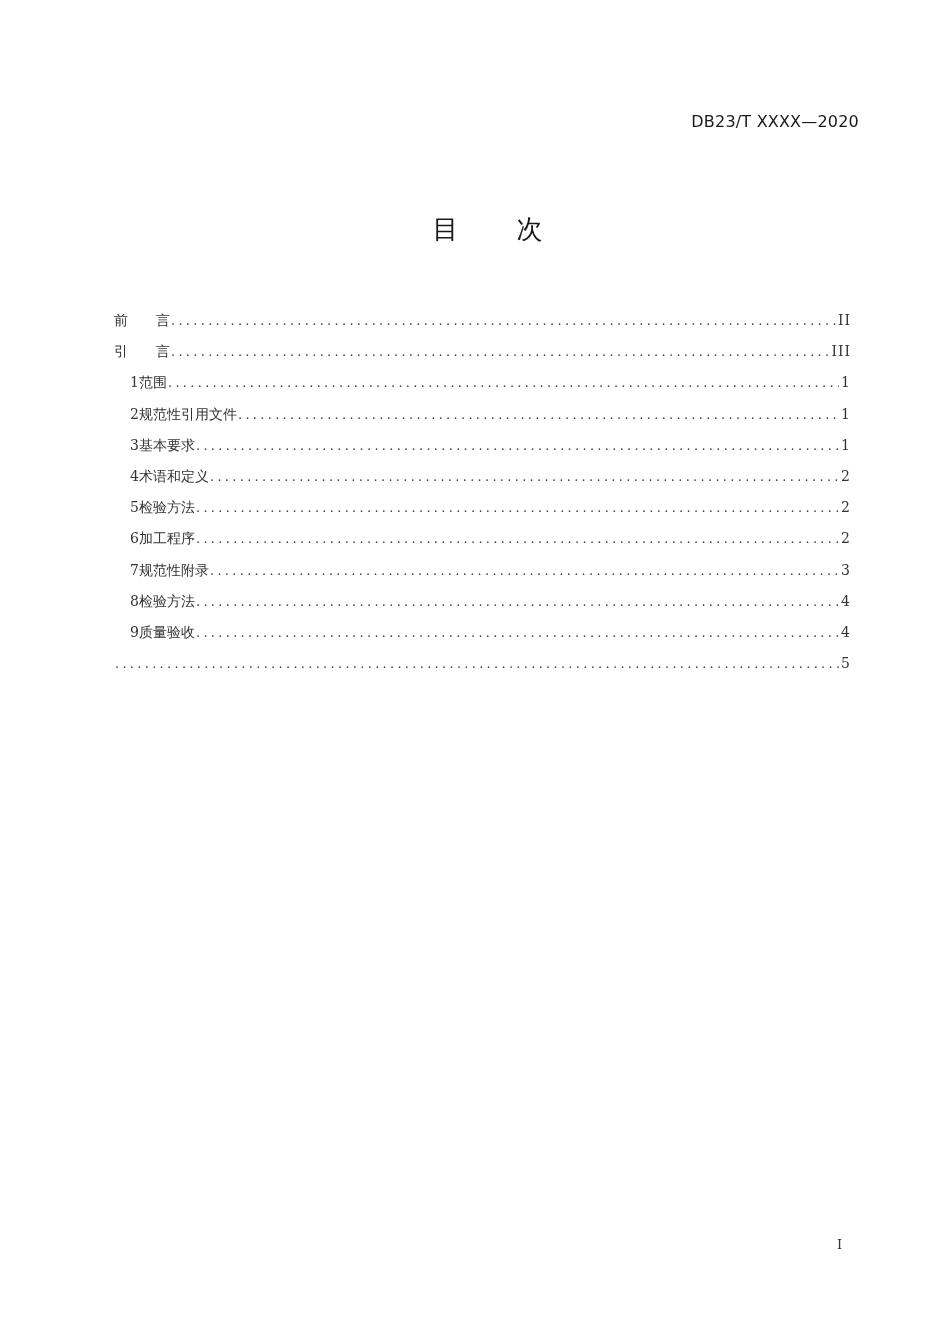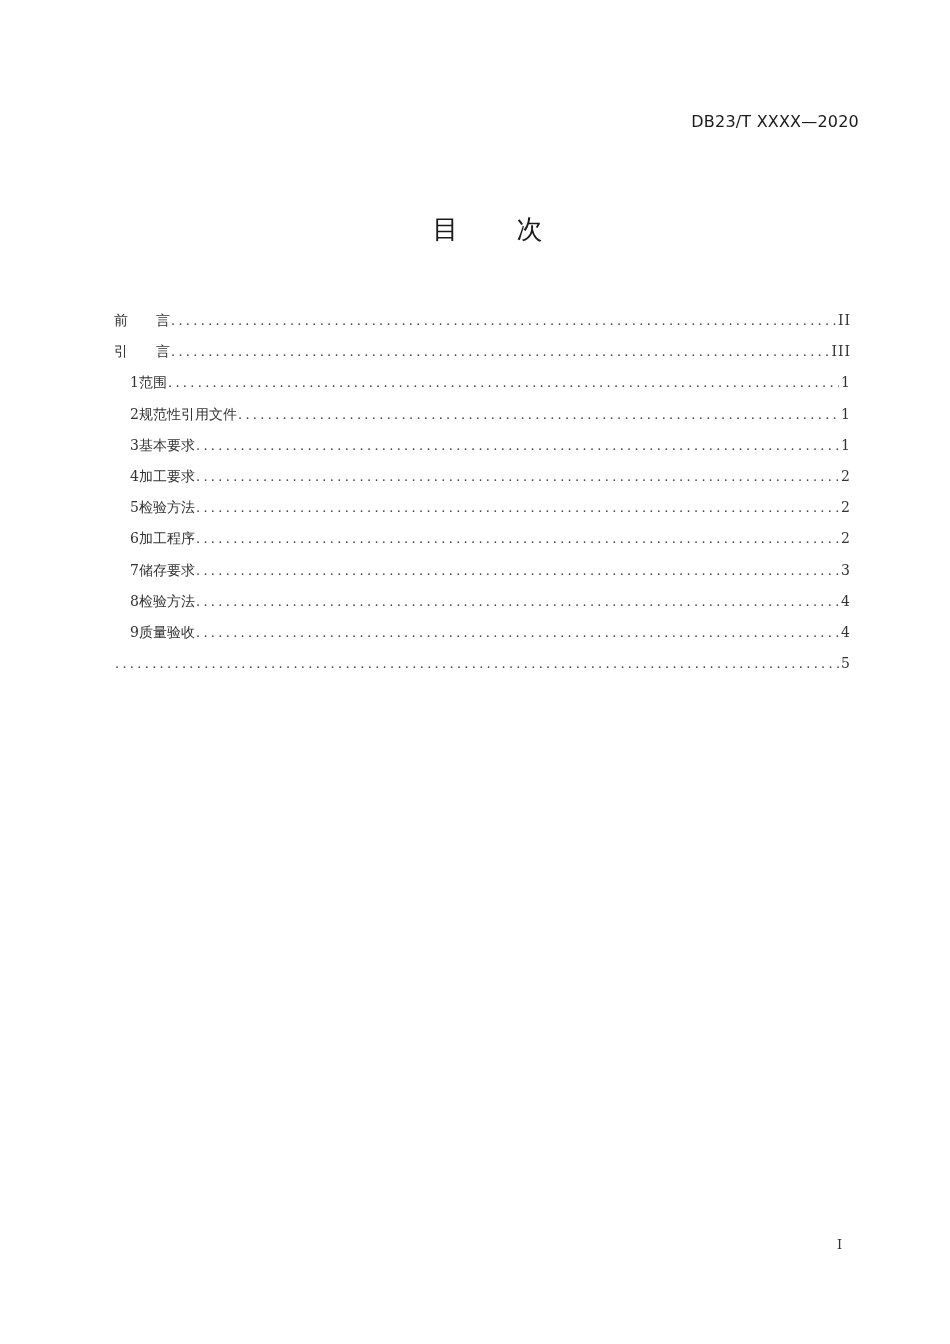--- a/index.html
+++ b/index.html
@@ -66,39 +66,39 @@
       <span class="toc-page">1</span>
     </div>
     <div class="toc-row">
       <span class="toc-num">3</span>
       <span class="toc-label">基本要求</span>
       <span class="toc-leader">..........................................................................................................................................</span>
       <span class="toc-page">1</span>
     </div>
     <div class="toc-row">
       <span class="toc-num">4</span>
-      <span class="toc-label">加工要求</span>
+      <span class="toc-label">术语和定义</span>
       <span class="toc-leader">..........................................................................................................................................</span>
       <span class="toc-page">2</span>
     </div>
     <div class="toc-row">
       <span class="toc-num">5</span>
       <span class="toc-label">检验方法</span>
       <span class="toc-leader">..........................................................................................................................................</span>
       <span class="toc-page">2</span>
     </div>
     <div class="toc-row">
       <span class="toc-num">6</span>
       <span class="toc-label">加工程序</span>
       <span class="toc-leader">..........................................................................................................................................</span>
       <span class="toc-page">2</span>
     </div>
     <div class="toc-row">
       <span class="toc-num">7</span>
-      <span class="toc-label">储存要求</span>
+      <span class="toc-label">规范性附录</span>
       <span class="toc-leader">..........................................................................................................................................</span>
       <span class="toc-page">3</span>
     </div>
     <div class="toc-row">
       <span class="toc-num">8</span>
       <span class="toc-label">检验方法</span>
       <span class="toc-leader">..........................................................................................................................................</span>
       <span class="toc-page">4</span>
     </div>
     <div class="toc-row">

